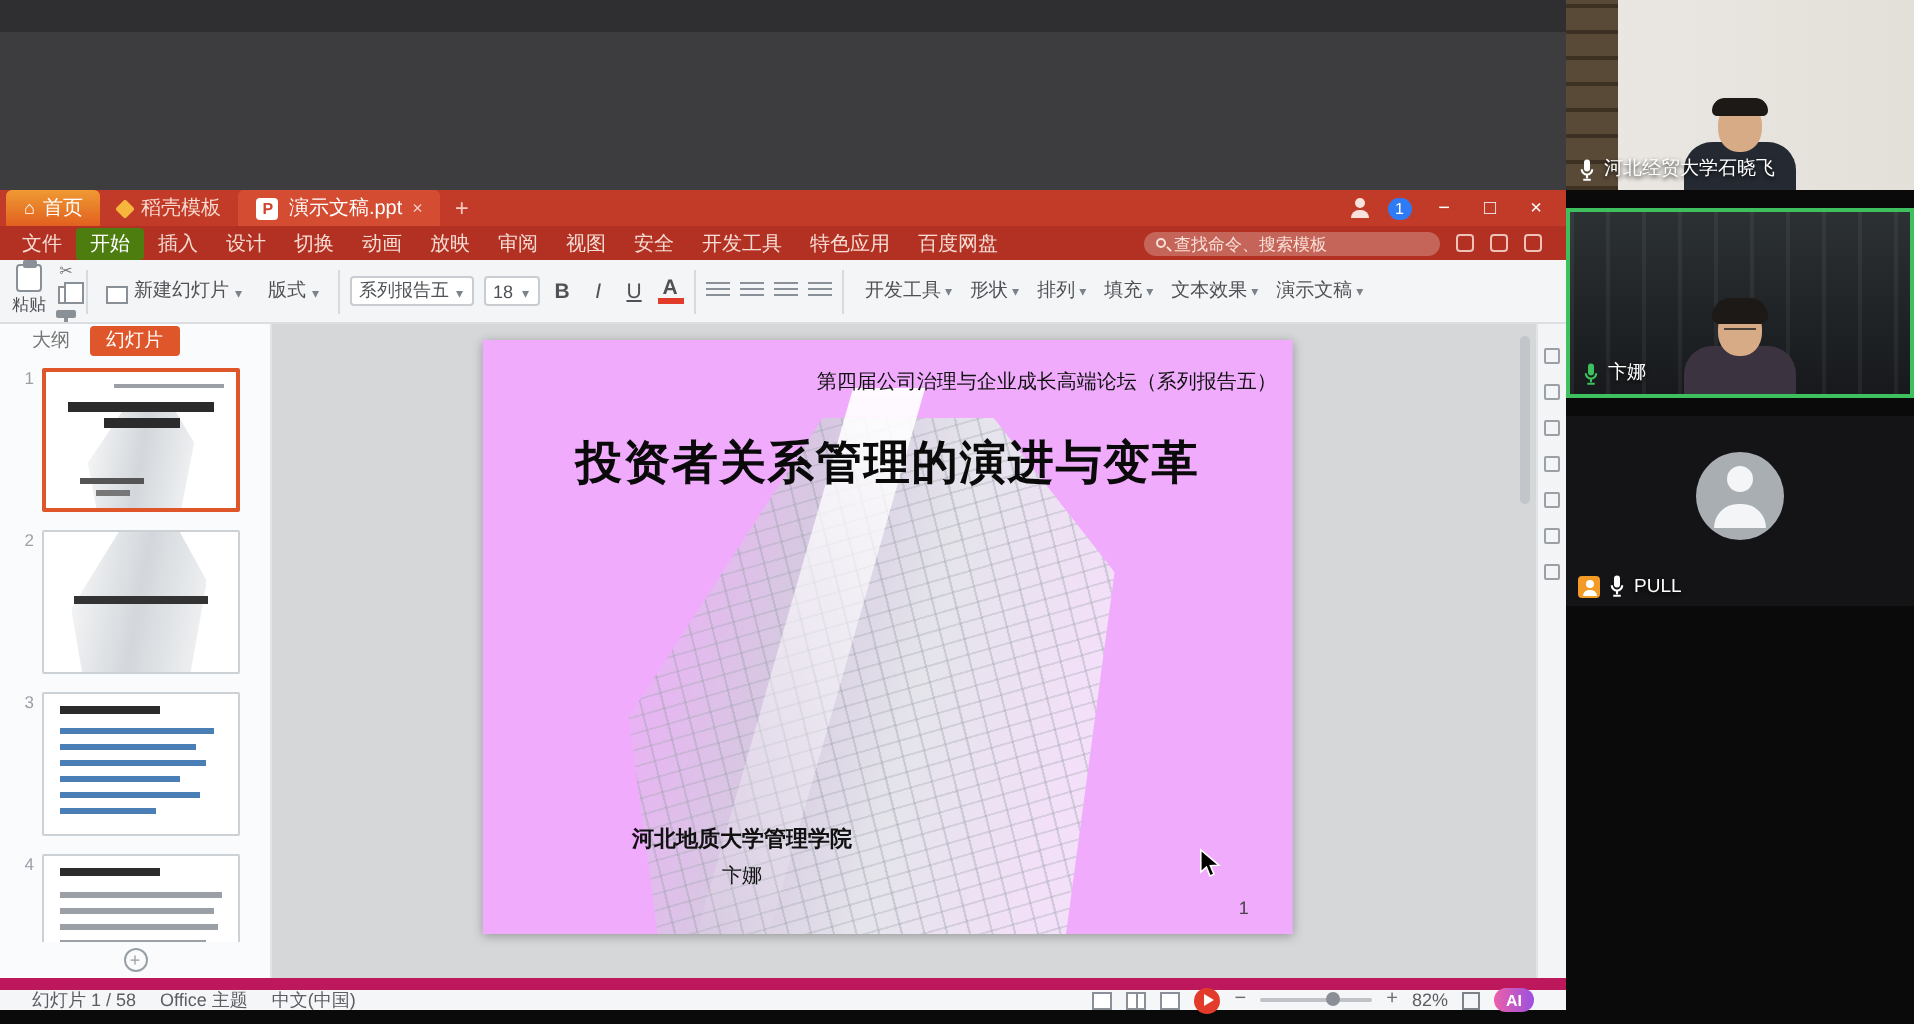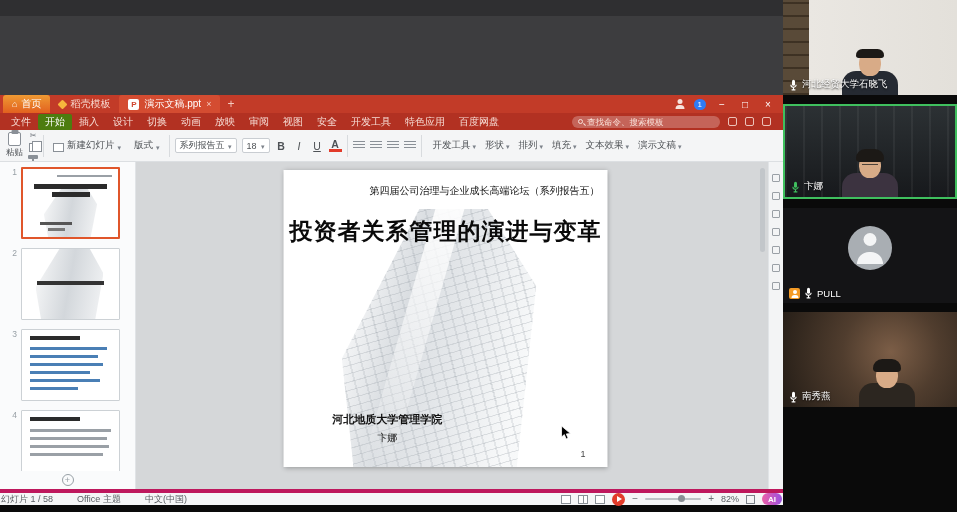--- a/index.html
+++ b/index.html
@@ -87,35 +87,35 @@
   .m-foot2{position:absolute;left:26%;bottom:6px;width:18%;height:3px;background:#777}
   .m-ctr{position:absolute;left:15%;top:46%;width:70%;height:4px;background:#333}
   .m-hdr{position:absolute;left:8%;top:6px;width:52%;height:4px;background:#2b2b2b}
   .m-blue{position:absolute;left:8%;height:3px;background:#4a7fb5}
   .m-gray{position:absolute;left:8%;height:3px;background:#9aa0a6}
   .panel-add{height:18px;display:flex;align-items:center;justify-content:center;flex:0 0 auto}
   .add-circle{width:12px;height:12px;border:1px solid #98a0a6;border-radius:50%;font-size:9px;line-height:10px;text-align:center;color:#98a0a6}
 
   .canvas-col{flex:1;display:flex;flex-direction:column;min-width:0}
   .canvas{flex:1;background:#d5d7d9;position:relative;overflow:hidden}
-  .slide{position:absolute;left:50%;top:8px;transform:translateX(-52%);width:324px;height:297px;background:#ffffff;box-shadow:0 1px 5px rgba(0,0,0,.3)}
+  .slide{position:absolute;left:50%;top:8px;transform:translateX(-52%);width:405px;height:297px;background:#f0abfc;box-shadow:0 1px 5px rgba(0,0,0,.3)}
   .s-building{position:absolute;left:18%;top:13%;width:60%;height:87%;background:repeating-linear-gradient(76deg,rgba(150,158,166,.38) 0 1px,transparent 1px 11px),repeating-linear-gradient(164deg,rgba(160,167,174,.32) 0 1px,transparent 1px 8px),linear-gradient(103deg,rgba(226,229,232,0) 4%,rgba(206,211,216,.75) 34%,rgba(228,231,234,.95) 58%,rgba(244,246,247,.7) 86%);clip-path:polygon(40% 0,75% 0,100% 30%,90% 100%,6% 100%,0 58%)}
   .s-beam{position:absolute;left:36%;top:8%;width:9%;height:92%;background:linear-gradient(180deg,rgba(255,255,255,.95),rgba(255,255,255,.05));transform:skewX(-16deg)}
   .s-header{position:absolute;right:8px;top:14px;font-size:10px;color:#111;font-weight:500}
   .s-title{position:absolute;left:0;right:0;top:46px;text-align:center;font-size:23px;font-weight:bold;color:#0a0a0a;letter-spacing:1px}
   .s-org{position:absolute;left:7%;width:50%;bottom:40px;text-align:center;font-size:11px;font-weight:bold;color:#111}
   .s-author{position:absolute;left:7%;width:50%;bottom:22px;text-align:center;font-size:10px;color:#111}
   .s-page{position:absolute;right:22px;bottom:8px;font-size:9px;color:#444}
   .cursor{position:absolute;right:36px;bottom:22px}
   .v-scroll{position:absolute;right:3px;top:6px;width:5px;height:84px;background:#c2c6ca;border-radius:3px}
   .right-strip{width:15px;background:#f3f4f5;border-left:1px solid #e1e4e7;display:flex;flex-direction:column;align-items:center;gap:10px;padding-top:12px;flex:0 0 auto}
   .strip-ico{width:8px;height:8px;border:1px solid #9aa0a6;border-radius:1px}
   .notes{height:15px;background:#fff;border-top:1px solid #e4e7ea;display:flex;align-items:center;padding-left:10px;font-size:9px;color:#9aa0a6;flex:0 0 auto}
 
-  .statusbar{height:16px;background:#f5f6f7;border-top:4px solid #be185d;display:flex;align-items:center;gap:24px;padding:0 1px;font-size:9px;color:#5a5e63;flex:0 0 auto}
+  .statusbar{height:16px;background:#f5f6f7;border-top:6px solid #be185d;display:flex;align-items:center;gap:12px;padding:0 16px;font-size:9px;color:#5a5e63;flex:0 0 auto}
   .sb-right{margin-left:auto;display:flex;align-items:center;gap:7px}
   .vi{width:10px;height:9px;border:1px solid #8a9097;background:#fff}
   .vi.grid{background:linear-gradient(90deg,transparent 4px,#8a9097 4px,#8a9097 5px,transparent 5px),#fff}
   .play{width:13px;height:13px;border-radius:50%;background:#e23b2a;position:relative;flex:0 0 auto}
   .play::after{content:"";position:absolute;left:5px;top:3.5px;border-left:5px solid #fff;border-top:3px solid transparent;border-bottom:3px solid transparent}
   .zbtn{color:#6a6f75;font-size:10px;line-height:10px}
   .zoom-track{width:56px;height:2px;background:#bfc3c7;position:relative;border-radius:1px}
   .zoom-knob{position:absolute;left:58%;top:-3px;width:7px;height:7px;background:#898f95;border-radius:50%}
   .fs-ico{width:9px;height:9px;border:1.2px solid #7c828a}
   .ai-pill{height:12px;padding:0 6px;border-radius:7px;background:linear-gradient(90deg,#ec5fa8,#9b51e0);color:#fff;font-size:8px;font-weight:bold;display:flex;align-items:center}
@@ -275,20 +275,24 @@
         <span class="rlab">
             <span>演示文稿</span>
             <span class="caret"></span>
           </span>
       </div>
     </div>
 
     <div class="content">
 
       <div class="panel">
+        <div class="ptabs">
+          <span class="ptab">大纲</span>
+          <span class="ptab active">幻灯片</span>
+        </div>
         <div class="thumbs">
           <div class="trow selected">
             <span class="tnum">1</span>
             <div class="tbox">
               <div class="m-bldg"></div>
               <div class="m-hline"></div>
               <div class="m-title1"></div>
               <div class="m-title2"></div>
               <div class="m-foot1"></div>
               <div class="m-foot2"></div>
@@ -422,29 +426,15 @@
         <span class="org-chip"></span>
         <svg class="mic-svg" width="9" height="12" viewBox="0 0 12 16">
             <rect x="4" y="1" width="4" height="8" rx="2" fill="currentColor"></rect>
             <path d="M2.5 7.5a3.5 3.5 0 0 0 7 0" fill="none" stroke="currentColor" stroke-width="1.4"></path>
             <path d="M6 11v2.5M3.5 14.5h5" stroke="currentColor" stroke-width="1.4"></path>
           </svg>
         <span>PULL</span>
       </div>
     </div>
 
-    <div class="tile v5">
-      <div class="person">
-        <div class="ph"></div>
-        <div class="pb"></div>
-      </div>
-      <div class="name-tag">
-        <svg class="mic-svg" width="9" height="12" viewBox="0 0 12 16">
-            <rect x="4" y="1" width="4" height="8" rx="2" fill="currentColor"></rect>
-            <path d="M2.5 7.5a3.5 3.5 0 0 0 7 0" fill="none" stroke="currentColor" stroke-width="1.4"></path>
-            <path d="M6 11v2.5M3.5 14.5h5" stroke="currentColor" stroke-width="1.4"></path>
-          </svg>
-        <span>南秀燕</span>
-      </div>
-    </div>
 
   </div>
 </div>
 
 </body></html>

